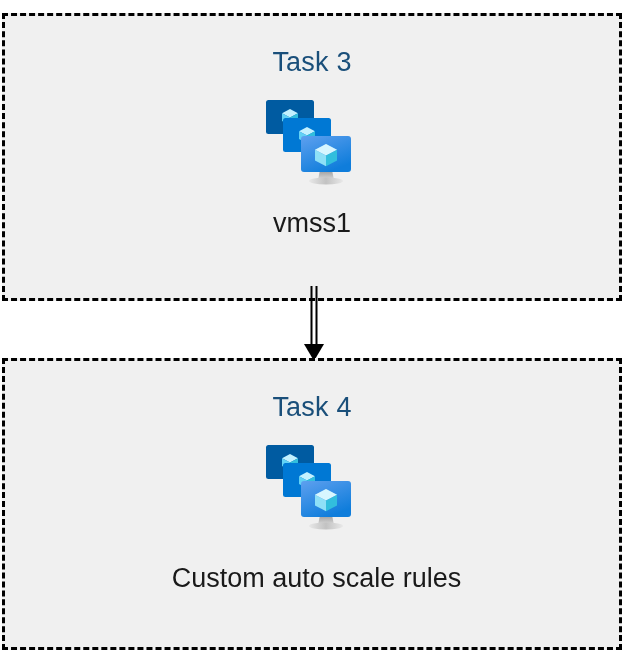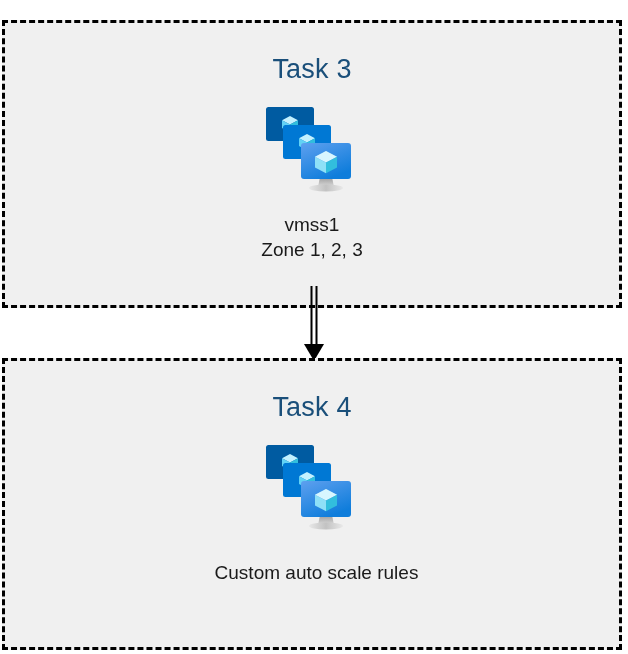--- a/index.html
+++ b/index.html
@@ -28,21 +28,21 @@
     position: absolute;
     box-sizing: border-box;
     background: #f0f0f0;
     border: 3px dashed #000000;
     display: flex;
     flex-direction: column;
     align-items: center;
   }
   #task-box-top {
     left: 2px;
-    top: 20px;
+    top: 13px;
     width: 620px;
     height: 288px;
   }
   #task-box-bottom {
     left: 2px;
     top: 358px;
     width: 620px;
     height: 292px;
   }
 
@@ -62,21 +62,21 @@
     width: 96px;
     height: 90px;
     position: relative;
   }
   #task-box-top .icon-wrap { margin-top: 22px; }
   #task-box-bottom .icon-wrap { margin-top: 22px; }
 
   .caption-block {
     text-align: center;
     color: #1a1a1a;
-    font-size: 19px;
+    font-size: 27px;
     font-weight: 400;
     line-height: 1.30;
     white-space: nowrap;
   }
   #task-box-top .caption-block { margin-top: 18px; }
   #task-box-bottom .caption-block { margin-top: 28px; margin-left: 9px; }
   .caption-line { display: block; }
 
   
   #connector-arrow {
@@ -139,21 +139,20 @@
           <polygon points="62,46 73,51.8 62,57.6 51,51.8" fill="#c3f1ff"></polygon>
           <polygon points="51,51.8 62,57.6 62,68.2 51,62.4" fill="#8ee0f7"></polygon>
           <polygon points="73,51.8 62,57.6 62,68.2 73,62.4" fill="#32bedd"></polygon>
           <polygon points="62,46 73,51.8 62,57.6 51,51.8" fill="#ffffff" opacity="0.35"></polygon>
         </g>
       </svg>
     </div>
 
     <div class="caption-block">
       <span class="caption-line">vmss1</span>
-      <span class="caption-line">Zone 1, 2, 3</span>
     </div>
   </div>
 
   <div id="connector-arrow">
     <svg viewBox="0 0 36 76" width="36" height="76" xmlns="http://www.w3.org/2000/svg">
 
       <rect x="14.5" y="0" width="2" height="62" fill="#000000"></rect>
       <rect x="19.5" y="0" width="2" height="62" fill="#000000"></rect>
 
       <polygon points="8,58 28,58 18,75" fill="#000000"></polygon>

